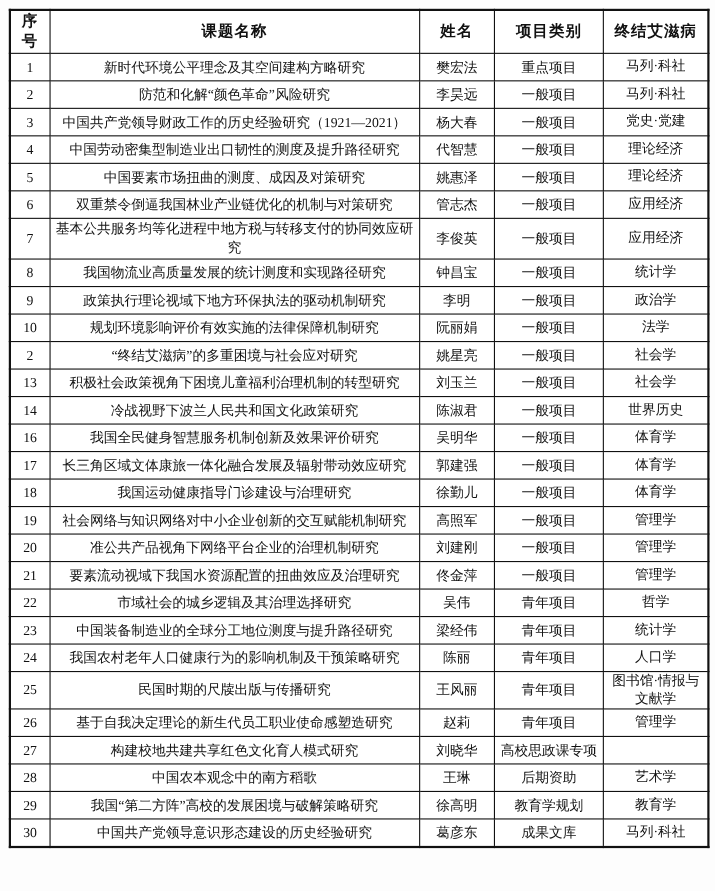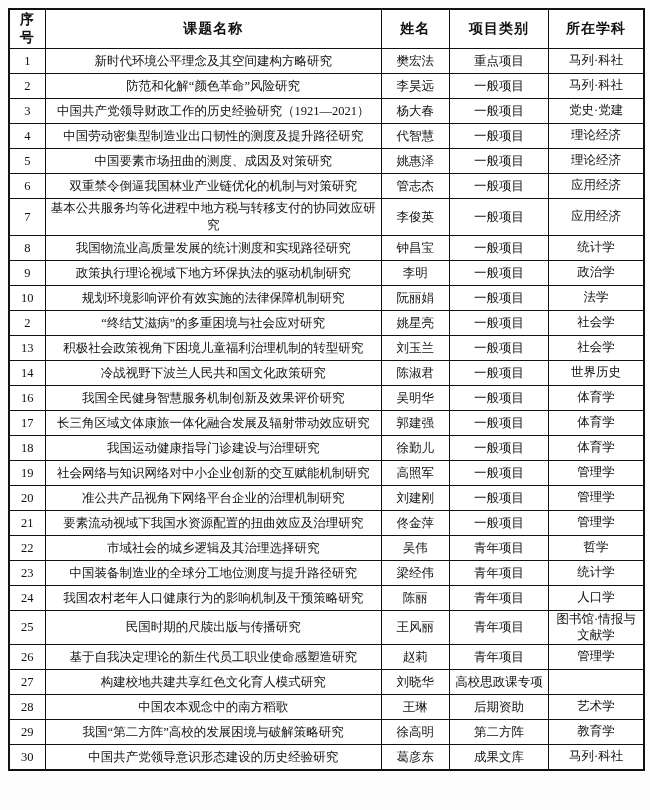--- a/index.html
+++ b/index.html
@@ -59,21 +59,21 @@
       <col class="c-name">
       <col class="c-category">
       <col class="c-discipline">
     </colgroup>
     <thead>
       <tr>
         <th>序号</th>
         <th>课题名称</th>
         <th>姓名</th>
         <th>项目类别</th>
-        <th>所在学科</th>
+        <th>终结艾滋病</th>
       </tr>
     </thead>
     <tbody id="roster-body">
   <tr>
     <td class="num-cell">1</td>
     <td class="title-cell">新时代环境公平理念及其空间建构方略研究</td>
     <td class="name-cell">樊宏法</td>
     <td class="category-cell">重点项目</td>
     <td class="discipline-cell">马列·科社</td>
   </tr>
@@ -277,21 +277,21 @@
     <td class="title-cell">中国农本观念中的南方稻歌</td>
     <td class="name-cell">王琳</td>
     <td class="category-cell">后期资助</td>
     <td class="discipline-cell">艺术学</td>
   </tr>
 
   <tr>
     <td class="num-cell">29</td>
     <td class="title-cell">我国“第二方阵”高校的发展困境与破解策略研究</td>
     <td class="name-cell">徐高明</td>
-    <td class="category-cell">第二方阵</td>
+    <td class="category-cell">教育学规划</td>
     <td class="discipline-cell">教育学</td>
   </tr>
 
   <tr>
     <td class="num-cell">30</td>
     <td class="title-cell">中国共产党领导意识形态建设的历史经验研究</td>
     <td class="name-cell">葛彦东</td>
     <td class="category-cell">成果文库</td>
     <td class="discipline-cell">马列·科社</td>
   </tr>

